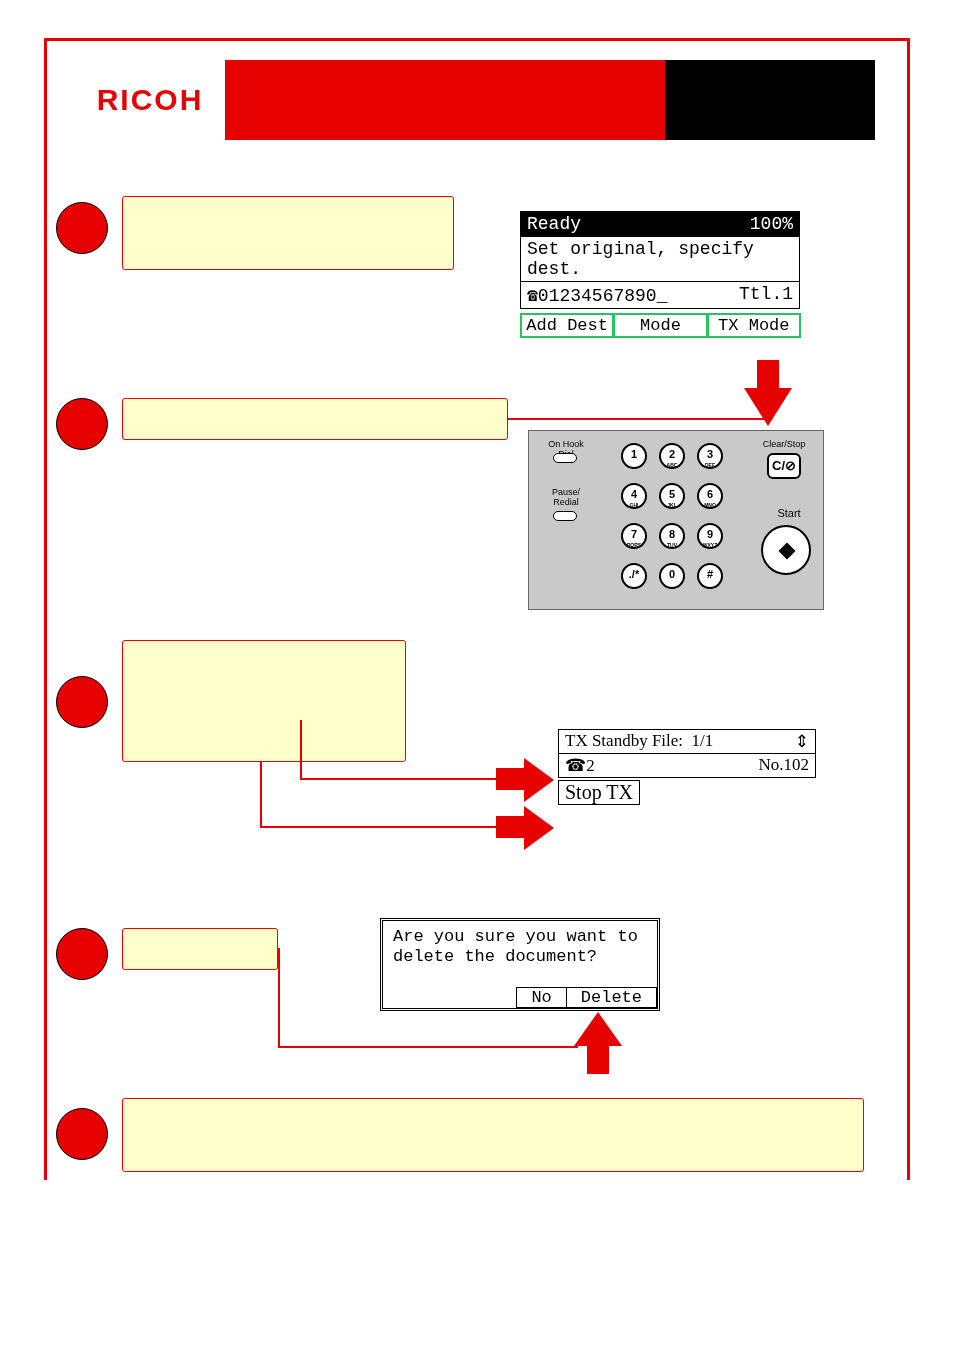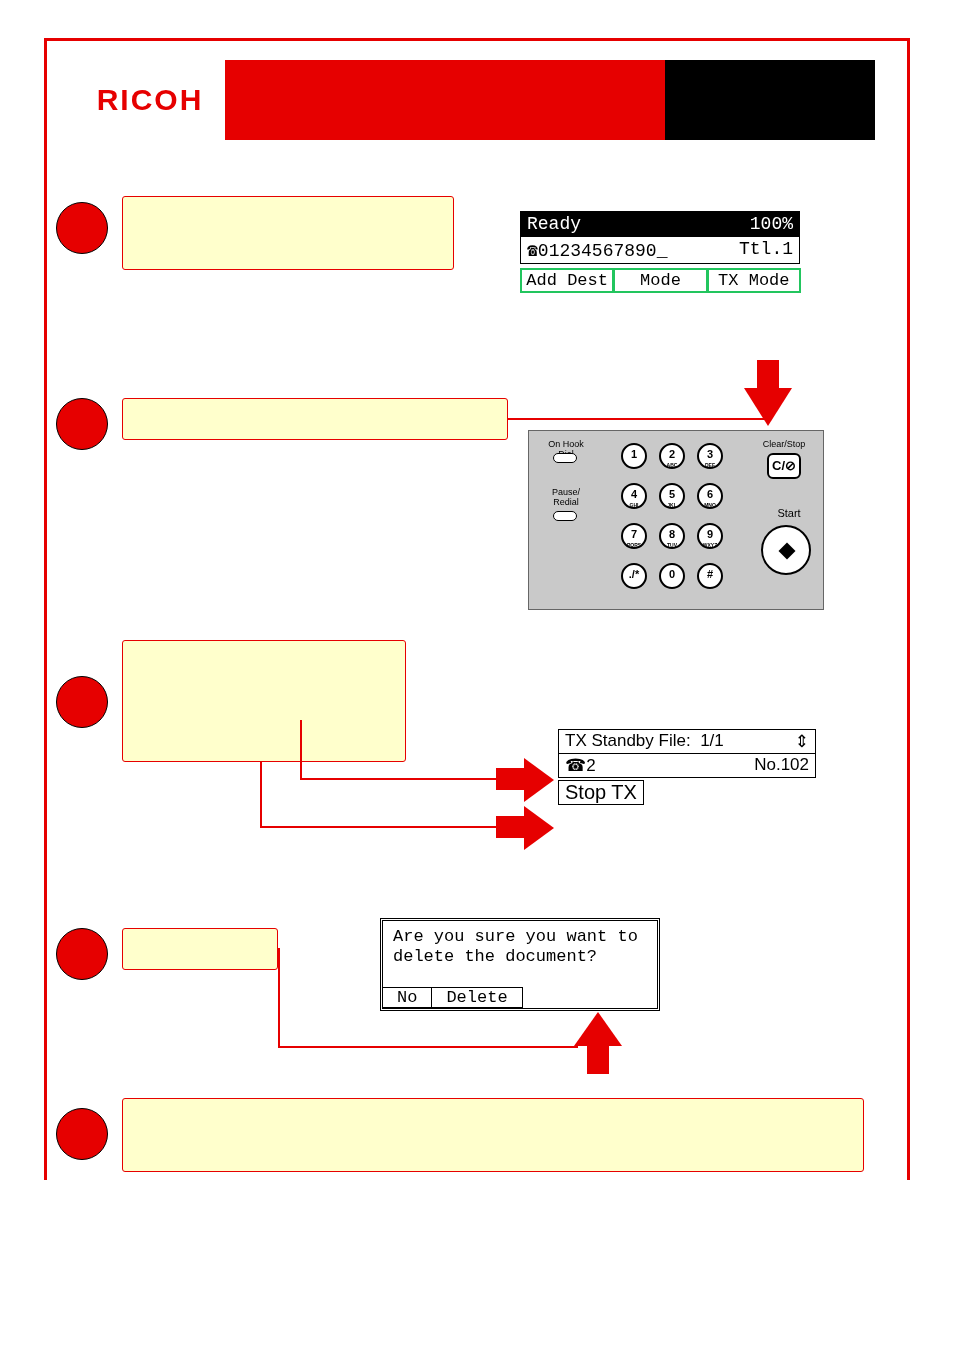--- a/index.html
+++ b/index.html
@@ -217,21 +217,21 @@
     position: absolute;
     background: #e60000;
   }
 
   
   .lcd2 {
     position: absolute;
     left: 558px;
     top: 730px;
     width: 258px;
-    font-family: Liberation Sans, sans-serif;
+    font-family: Liberation Serif, serif;
     font-size: 17px;
   }
   .lcd2 .r {
     border: 1px solid #000;
     padding: 1px 6px;
     margin-top: -1px;
     display: flex;
     justify-content: space-between;
     background: #fff;
   }
@@ -254,20 +254,21 @@
     background: #fff;
     font-family: "Courier New", monospace;
     font-size: 17px;
   }
   .dialog .msg {
     padding: 6px 10px 20px 10px;
     line-height: 20px;
   }
   .dialog .btns {
     display: flex;
+    justify-content: flex-end;
     border-top: none;
   }
   .dialog .btns .b {
     border: 1px solid #000;
     padding: 0 14px;
     margin-left: -1px;
   }
 
   .uparrow-stem {
     position: absolute;
@@ -298,20 +299,21 @@
   </div>
 
   <div class="circle" style="left:56px; top:202px;"></div>
   <div class="stepbox" style="left:122px; top:196px; width:332px; height:74px;"></div>
 
   <div class="lcd1">
     <div class="row dark">
       <span>Ready</span>
       <span>100%</span>
     </div>
+    <div class="row">Set original, specify dest.</div>
     <div class="row">
       <span>☎01234567890_</span>
       <span>Ttl.1</span>
     </div>
     <div class="tabs">
       <div class="tab">Add Dest</div>
       <div class="tab">Mode</div>
       <div class="tab">TX Mode</div>
     </div>
   </div>

